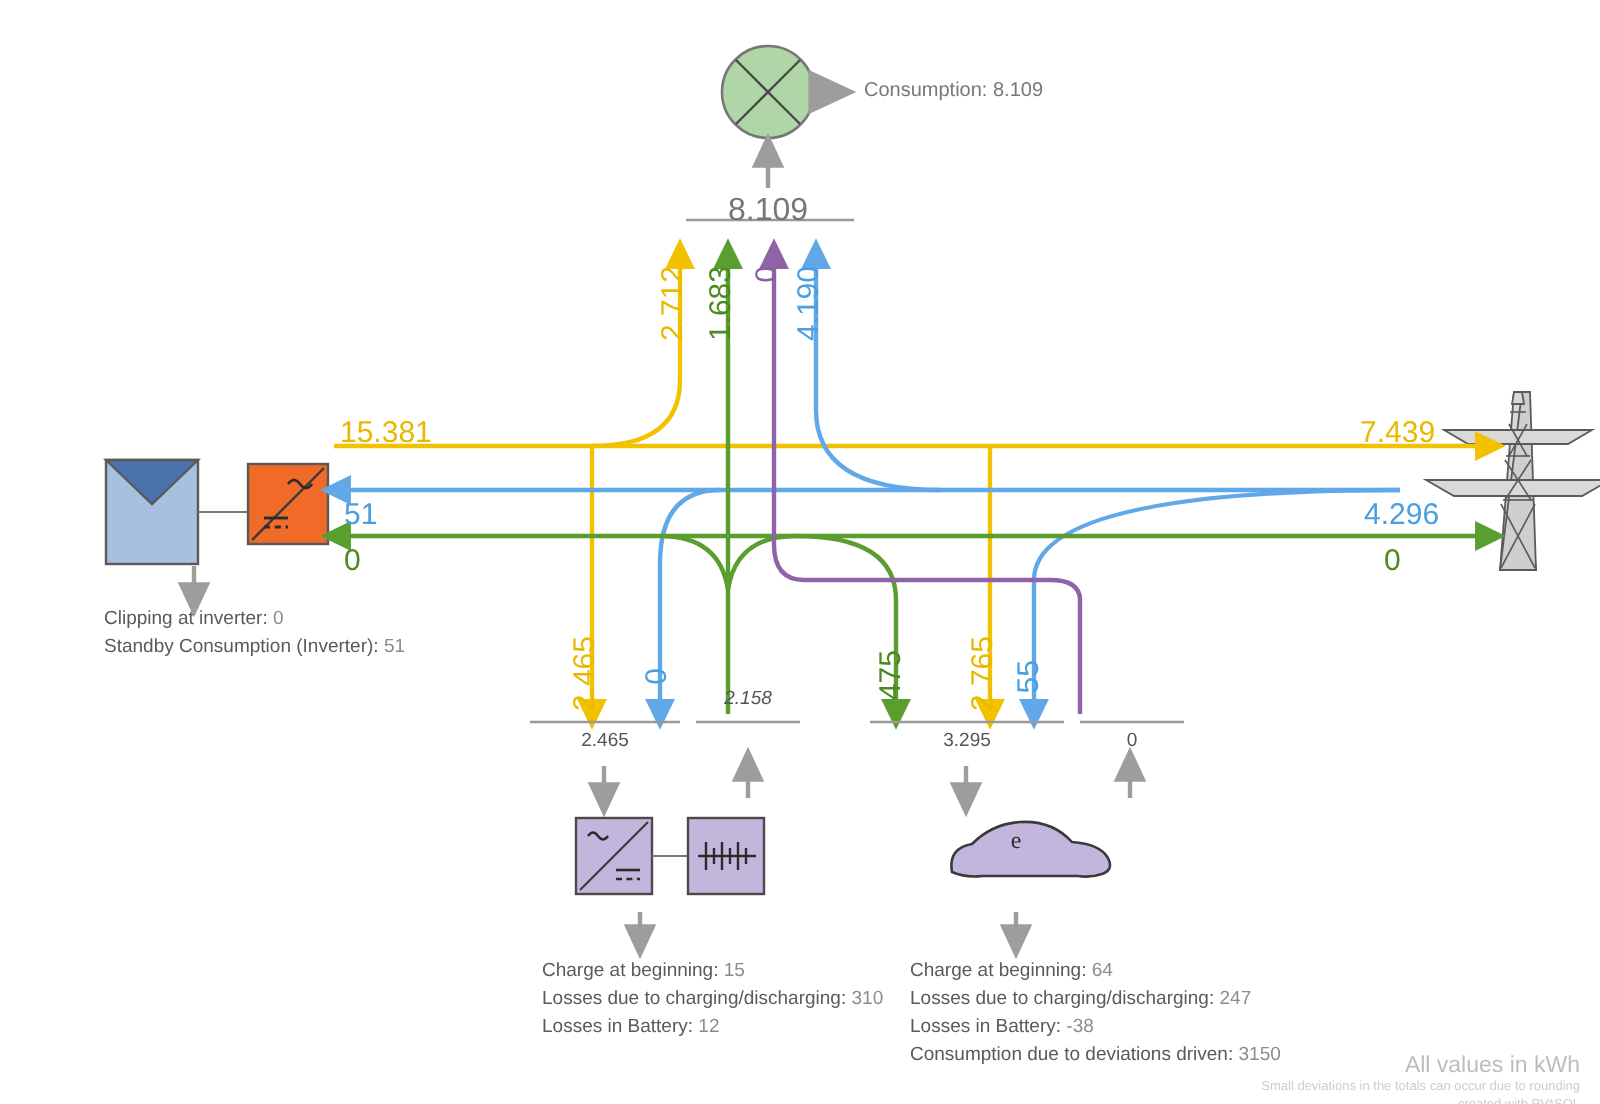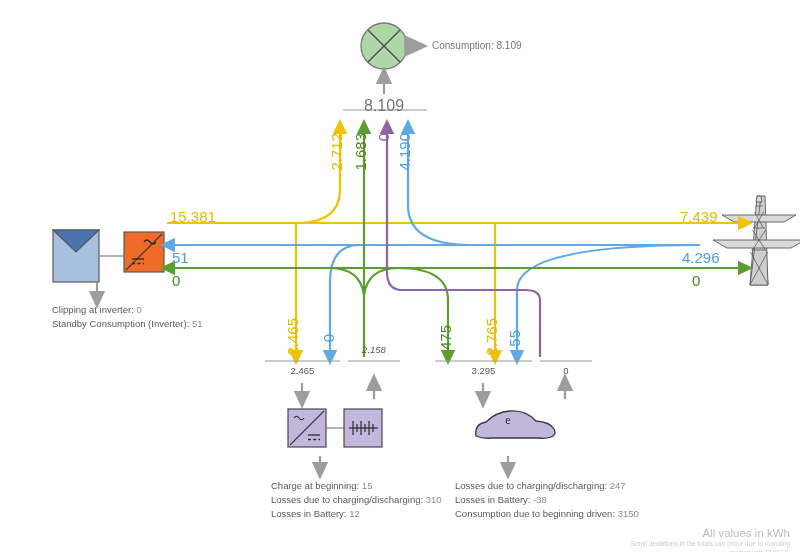--- a/index.html
+++ b/index.html
@@ -201,25 +201,27 @@
 <div class="note" style="left:271px;top:479px;">
   <div><span>Charge at beginning:</span>
        <span class="val">15</span></div>
   <div><span>Losses due to charging/discharging:</span>
        <span class="val">310</span></div>
   <div><span>Losses in Battery:</span>
        <span class="val">12</span></div>
 </div>
 
 <div class="note" style="left:455px;top:479px;">
+  <div><span>Charge at beginning:</span>
+       <span class="val">64</span></div>
   <div><span>Losses due to charging/discharging:</span>
        <span class="val">247</span></div>
   <div><span>Losses in Battery:</span>
        <span class="val">-38</span></div>
-  <div><span>Consumption due to beginning driven:</span>
+  <div><span>Consumption due to deviations driven:</span>
        <span class="val">3150</span></div>
 </div>
 
 <div class="footer" style="right:10px;top:515px;margin-top:12px;">
   <div class="big">All values in kWh</div>
   <div class="small">Small deviations in the totals can occur due to rounding</div>
   <div class="small">created with PV*SOL</div>
 </div>
 
 </div>

